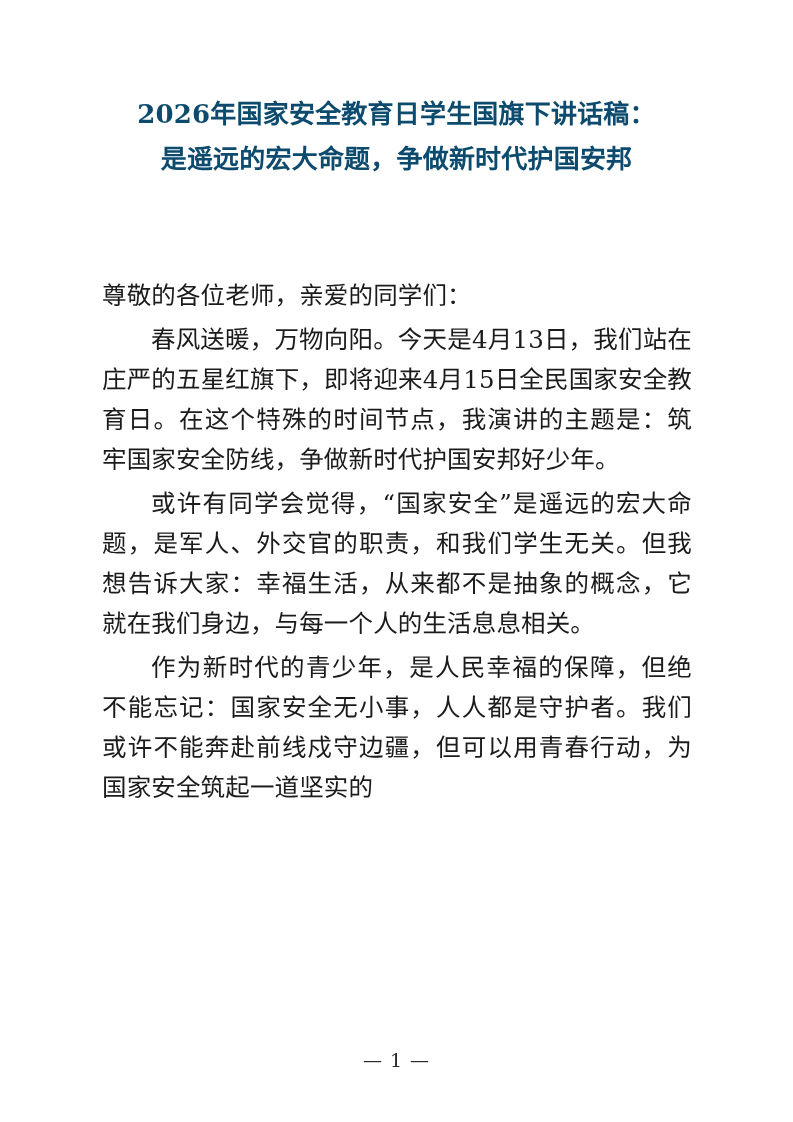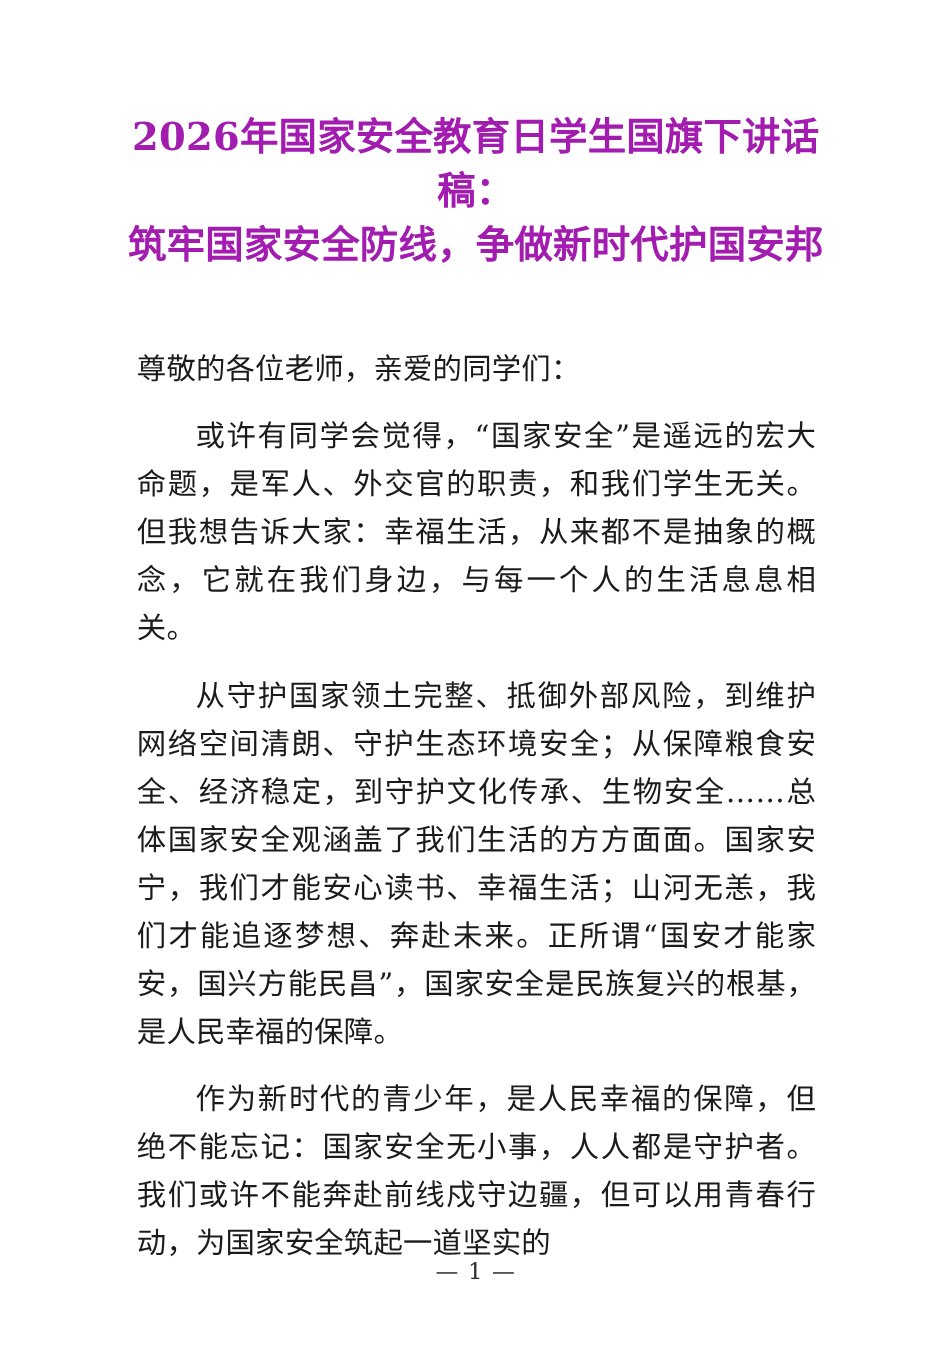--- a/index.html
+++ b/index.html
@@ -21,43 +21,43 @@
 
   
   .doc-title {
     position: absolute;
     left: 96px;
     top: 92px;
     width: 601px;
     text-align: center;
     font-family: "DejaVu Serif", "Liberation Serif", serif;
     font-weight: 700;
-    font-size: 32px;
+    font-size: 26px;
     line-height: 45px;
-    color: #a21caf;
+    color: #0c4a6e;
     letter-spacing: 0.2px;
     word-break: break-all;
   }
 
   
   .doc-body {
     position: absolute;
     left: 98px;
     top: 272px;
     width: 598px;
   }
 
   .para {
     font-family: "DejaVu Serif", "Liberation Serif", serif;
     font-size: 24.5px;
     line-height: 40px;
     color: #1b1b1b;
     text-align: justify;
     text-justify: inter-ideograph;
-    margin: 16px;
+    margin: 4px;
     word-break: break-all;
     letter-spacing: 0.15px;
   }
 
   .para.indent {
     text-indent: 49px;
   }
 
   
   .page-footer {
@@ -73,25 +73,25 @@
     letter-spacing: 1px;
   }
 </style>
 </head>
 <body>
 
 <div class="page">
 
   <div class="doc-title">
     <div>2026年国家安全教育日学生国旗下讲话稿：</div>
-    <div>筑牢国家安全防线，争做新时代护国安邦</div>
+    <div>是遥远的宏大命题，争做新时代护国安邦</div>
   </div>
 
   <div class="doc-body">
     <p class="para">尊敬的各位老师，亲爱的同学们：</p>
+    <p class="para indent">春风送暖，万物向阳。今天是4月13日，我们站在庄严的五星红旗下，即将迎来4月15日全民国家安全教育日。在这个特殊的时间节点，我演讲的主题是：筑牢国家安全防线，争做新时代护国安邦好少年。</p>
     <p class="para indent">或许有同学会觉得，“国家安全”是遥远的宏大命题，是军人、外交官的职责，和我们学生无关。但我想告诉大家：幸福生活，从来都不是抽象的概念，它就在我们身边，与每一个人的生活息息相关。</p>
-    <p class="para indent">从守护国家领土完整、抵御外部风险，到维护网络空间清朗、守护生态环境安全；从保障粮食安全、经济稳定，到守护文化传承、生物安全……总体国家安全观涵盖了我们生活的方方面面。国家安宁，我们才能安心读书、幸福生活；山河无恙，我们才能追逐梦想、奔赴未来。正所谓“国安才能家安，国兴方能民昌”，国家安全是民族复兴的根基，是人民幸福的保障。</p>
     <p class="para indent">作为新时代的青少年，是人民幸福的保障，但绝不能忘记：国家安全无小事，人人都是守护者。我们或许不能奔赴前线戍守边疆，但可以用青春行动，为国家安全筑起一道坚实的</p>
   </div>
 
   <div class="page-footer">— 1 —</div>
 
 </div>
 
 </body></html>

